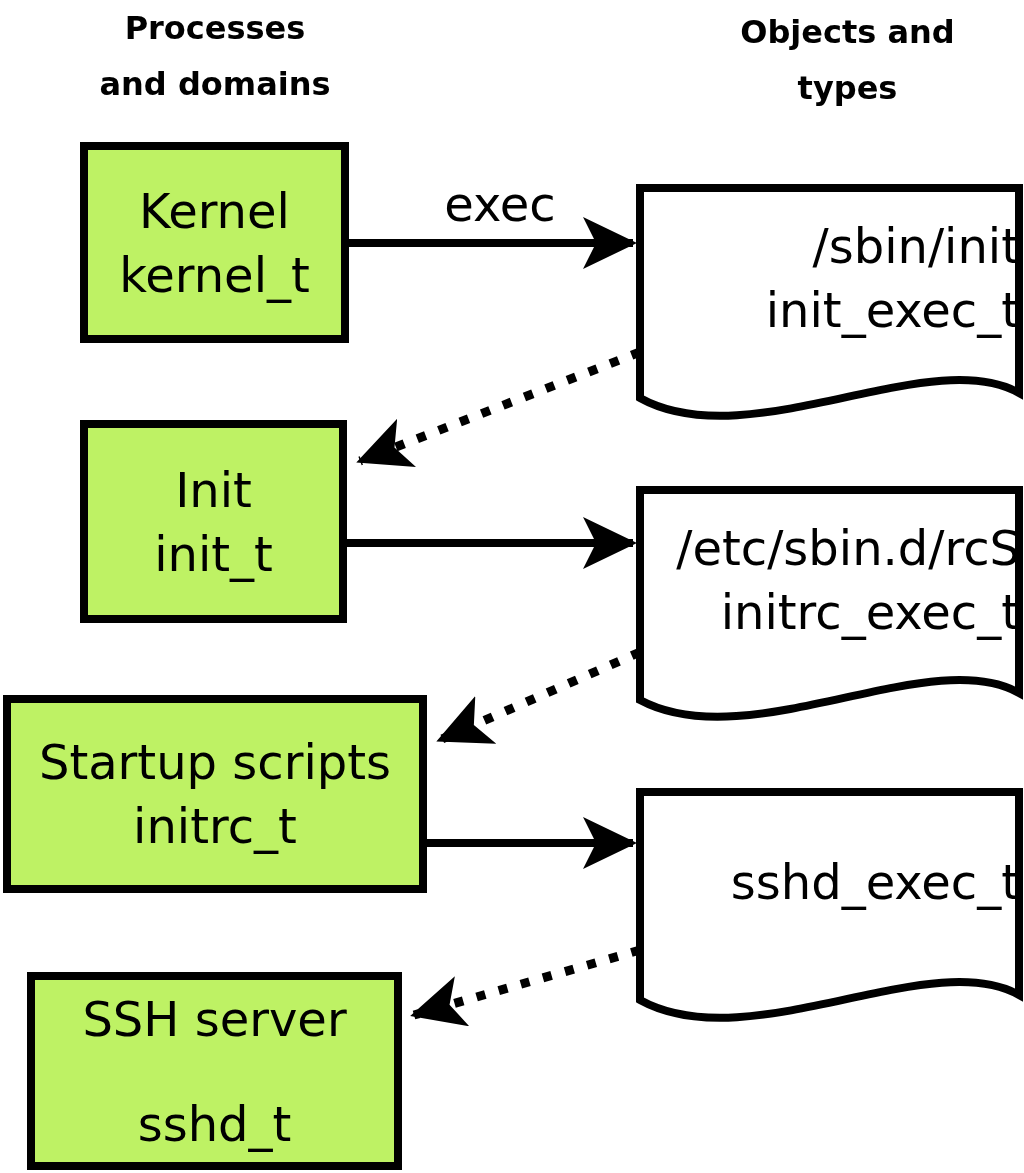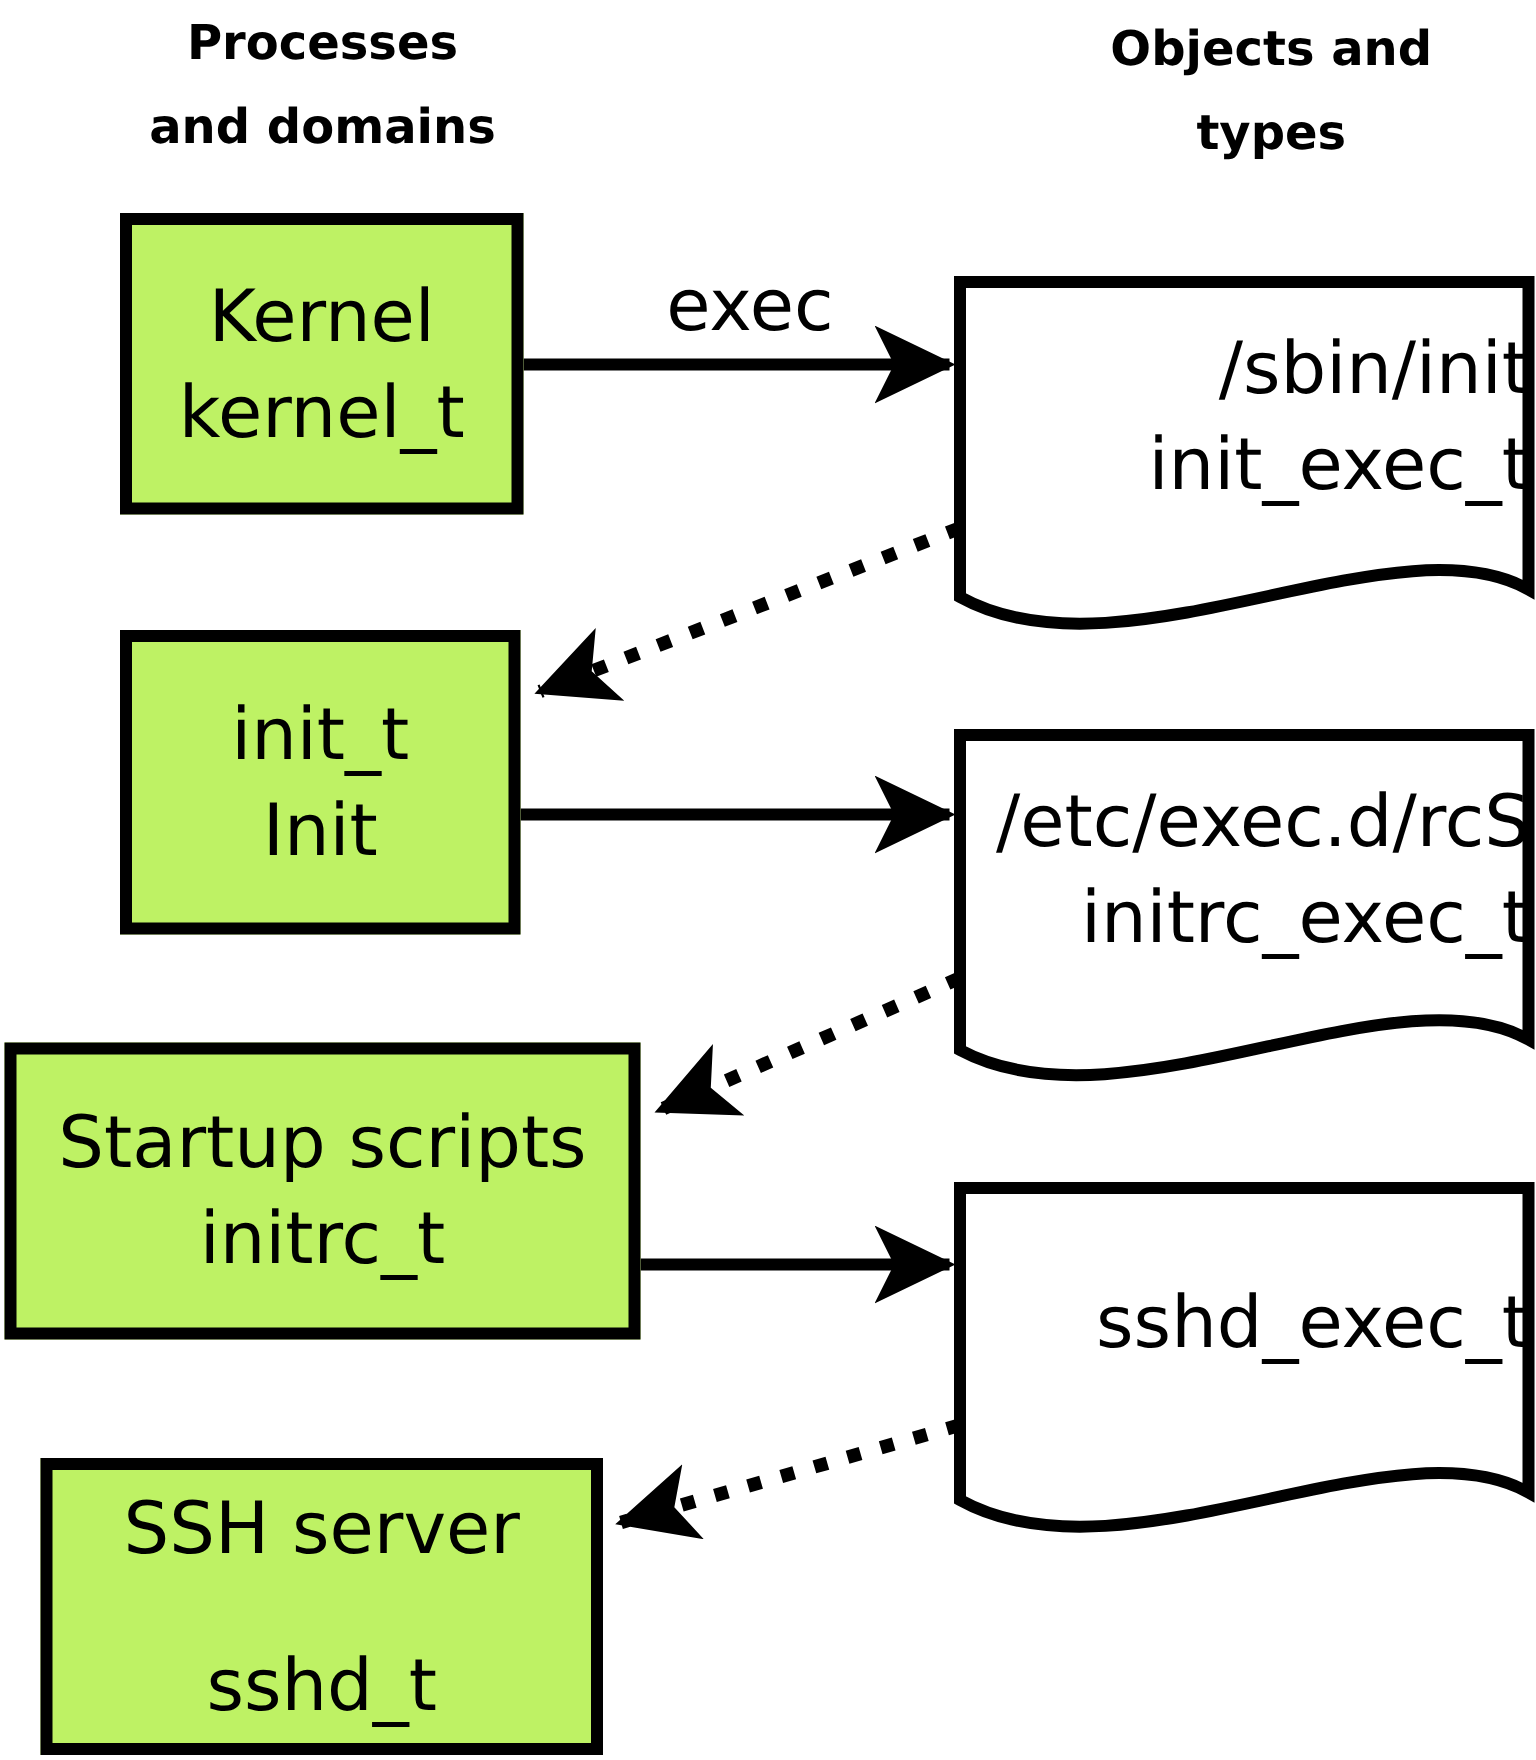--- a/index.html
+++ b/index.html
@@ -96,37 +96,37 @@
     <span>types</span>
   </div>
 
   <div class="edge-label" style="left:390px; top:174px; width:220px;">exec</div>
 
   <div class="process-box" style="left:80px; top:142px; width:269px; height:201px;">
     <span>Kernel</span>
     <span>kernel_t</span>
   </div>
   <div class="process-box" style="left:80px; top:420px; width:267px; height:203px;">
+    <span>Init</span>
     <span>init_t</span>
-    <span>Init</span>
   </div>
   <div class="process-box" style="left:3px; top:695px; width:424px; height:198px;">
     <span>Startup scripts</span>
     <span>initrc_t</span>
   </div>
   <div class="process-box" style="left:27px; top:972px; width:375px; height:198px;gap:41px;">
     <span>SSH server</span>
     <span>sshd_t</span>
   </div>
 
   <div class="doc-text" style="left:640px; top:188px; width:380px; height:180px;">
     <span>/sbin/init</span>
     <span>init_exec_t</span>
   </div>
   <div class="doc-text" style="left:640px; top:490px; width:380px; height:180px;">
-    <span>/etc/exec.d/rcS</span>
+    <span>/etc/sbin.d/rcS</span>
     <span>initrc_exec_t</span>
   </div>
   <div class="doc-text" style="left:640px; top:792px; width:380px; height:180px;">
     <span>sshd_exec_t</span>
   </div>
 
 </div>
 
 </body></html>

